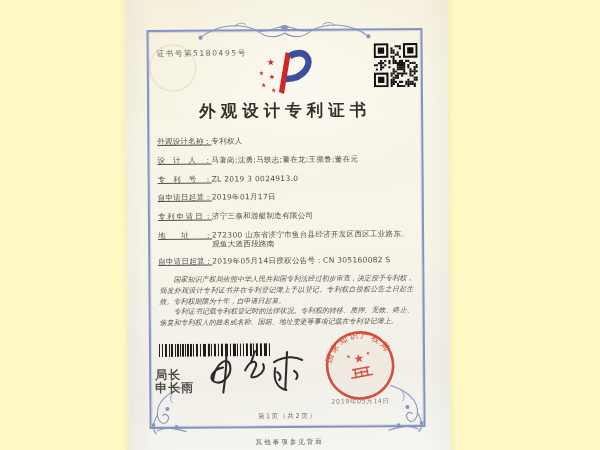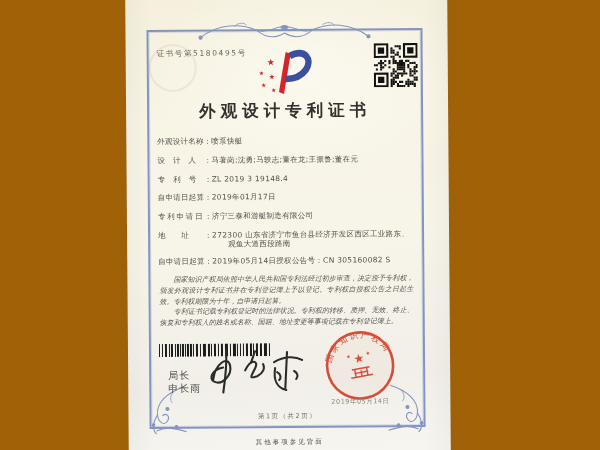--- a/index.html
+++ b/index.html
@@ -1,18 +1,18 @@
 <!DOCTYPE html>
 <html><head>
 <meta charset="utf-8">
 <style>
   html,body{margin:0;padding:0;}
   body{width:600px;height:450px;overflow:hidden;background:#fdfdfc;
        font-family:"DejaVu Sans","Liberation Sans",sans-serif;}
-  .stage{position:relative;width:600px;height:450px;overflow:hidden;background:#a16207;}
+  .stage{position:relative;width:600px;height:450px;overflow:hidden;background:#fef9c3;}
 
   
   .paper{position:absolute;left:127px;top:-9px;width:322px;height:468px;
          background:linear-gradient(176deg,#f5f0dc 0%,#f8f4e6 28%,#f7f4e9 55%,#f1efe8 82%,#f7f6f1 100%);
          box-shadow:0 0 7px rgba(90,90,80,.13);
          transform:rotate(-0.45deg);}
   .paper::before{content:"";position:absolute;inset:0;pointer-events:none;
          background:radial-gradient(220px 150px at 55% 18%,rgba(255,255,252,.5),rgba(255,255,255,0) 70%),
                     linear-gradient(90deg,rgba(120,120,110,.06),rgba(0,0,0,0) 8%,rgba(0,0,0,0) 92%,rgba(120,120,110,.05));}
 
@@ -32,34 +32,34 @@
   .cert-no{position:absolute;left:8px;top:17px;font-size:7.5px;letter-spacing:1.6px;color:#68675f;}
   .logo{position:absolute;left:50%;top:17px;transform:translateX(-50%);}
   .qr{position:absolute;right:3px;top:13px;width:44px;height:44px;}
   .title{position:absolute;left:0;right:0;top:69px;text-align:center;
          font-family:"DejaVu Serif","Liberation Serif",serif;
          font-size:16.5px;font-weight:bold;letter-spacing:5px;color:#32312c;}
 
   
   .fields{position:absolute;left:8px;right:6px;top:106px;font-size:7.5px;color:#52514b;}
   .frow{display:flex;line-height:8.2px;margin-bottom:10.6px;white-space:nowrap;}
-  .flabel{display:inline-block;width:54px;flex:0 0 54px;text-align-last:justify;color:#52514b;}
+  .flabel{display:inline-block;width:54px;flex:0 0 54px;text-align-last:justify;color:#52514b;text-decoration:underline;}
   .fvalue{letter-spacing:.3px;}
-  .addr2{margin-left:16px;line-height:10px;}
+  .addr2{margin-left:0;line-height:10px;}
   .pair2{}
 
   
   .paras{position:absolute;left:9px;right:9px;top:243px;
          font-family:"DejaVu Serif","Liberation Serif",serif;font-style:italic;
          font-size:7px;line-height:10.8px;color:#5a5950;text-align:justify;}
   .paras p{margin:0;text-indent:2em;}
 
   
   .barcode{position:absolute;left:8px;top:312px;width:114px;height:13px;}
-  .director{position:absolute;left:17px;top:337px;font-size:10px;color:#4e4d47;line-height:13px;letter-spacing:1px;}
+  .director{position:absolute;left:4px;top:337px;font-size:12px;color:#4e4d47;line-height:13px;letter-spacing:1px;font-weight:bold;}
   .signature{position:absolute;left:46px;top:314px;}
   .seal{position:absolute;left:170px;top:296px;width:78px;height:78px;opacity:.92;}
   .seal-date{position:absolute;left:164px;top:367px;width:90px;text-align:center;
              font-size:6.5px;color:#8b8877;letter-spacing:.5px;}
   .page-footer{position:absolute;left:0;right:0;top:381px;text-align:center;
              font-size:6.5px;letter-spacing:1.5px;color:#6c6b63;}
   .back-note{position:absolute;left:0;right:0;top:447px;text-align:center;
              font-size:6.5px;letter-spacing:2px;color:#57564e;}
 </style>
 </head>
@@ -252,29 +252,29 @@
           <rect x="0" y="28" width="14" height="14" fill="#111"></rect>
           <rect x="2" y="30" width="10" height="10" fill="#f8f4e6"></rect>
           <rect x="4" y="32" width="6" height="6" fill="#111"></rect>
         </svg>
 
       <div class="title">外观设计专利证书</div>
 
       <div class="fields">
         <div class="frow">
           <span class="flabel">外观设计名称：</span>
-          <span class="fvalue">喷泵快艇</span>
+          <span class="fvalue">专利权人</span>
         </div>
         <div class="frow">
           <span class="flabel">设计人：</span>
           <span class="fvalue">马著岗;沈勇;马轶志;董在龙;王振鲁;董在元</span>
         </div>
         <div class="frow">
           <span class="flabel">专利号：</span>
-          <span class="fvalue">ZL 2019 3 19148.4</span>
+          <span class="fvalue">ZL 2019 3 0024913.0</span>
         </div>
         <div class="frow">
           <span class="flabel">自申请日起算：</span>
           <span class="fvalue">2019年01月17日</span>
         </div>
         <div class="frow">
           <span class="flabel">专利申请日：</span>
           <span class="fvalue">济宁三泰和游艇制造有限公司</span>
         </div>
         <div class="frow" style="margin-bottom:8px;">

